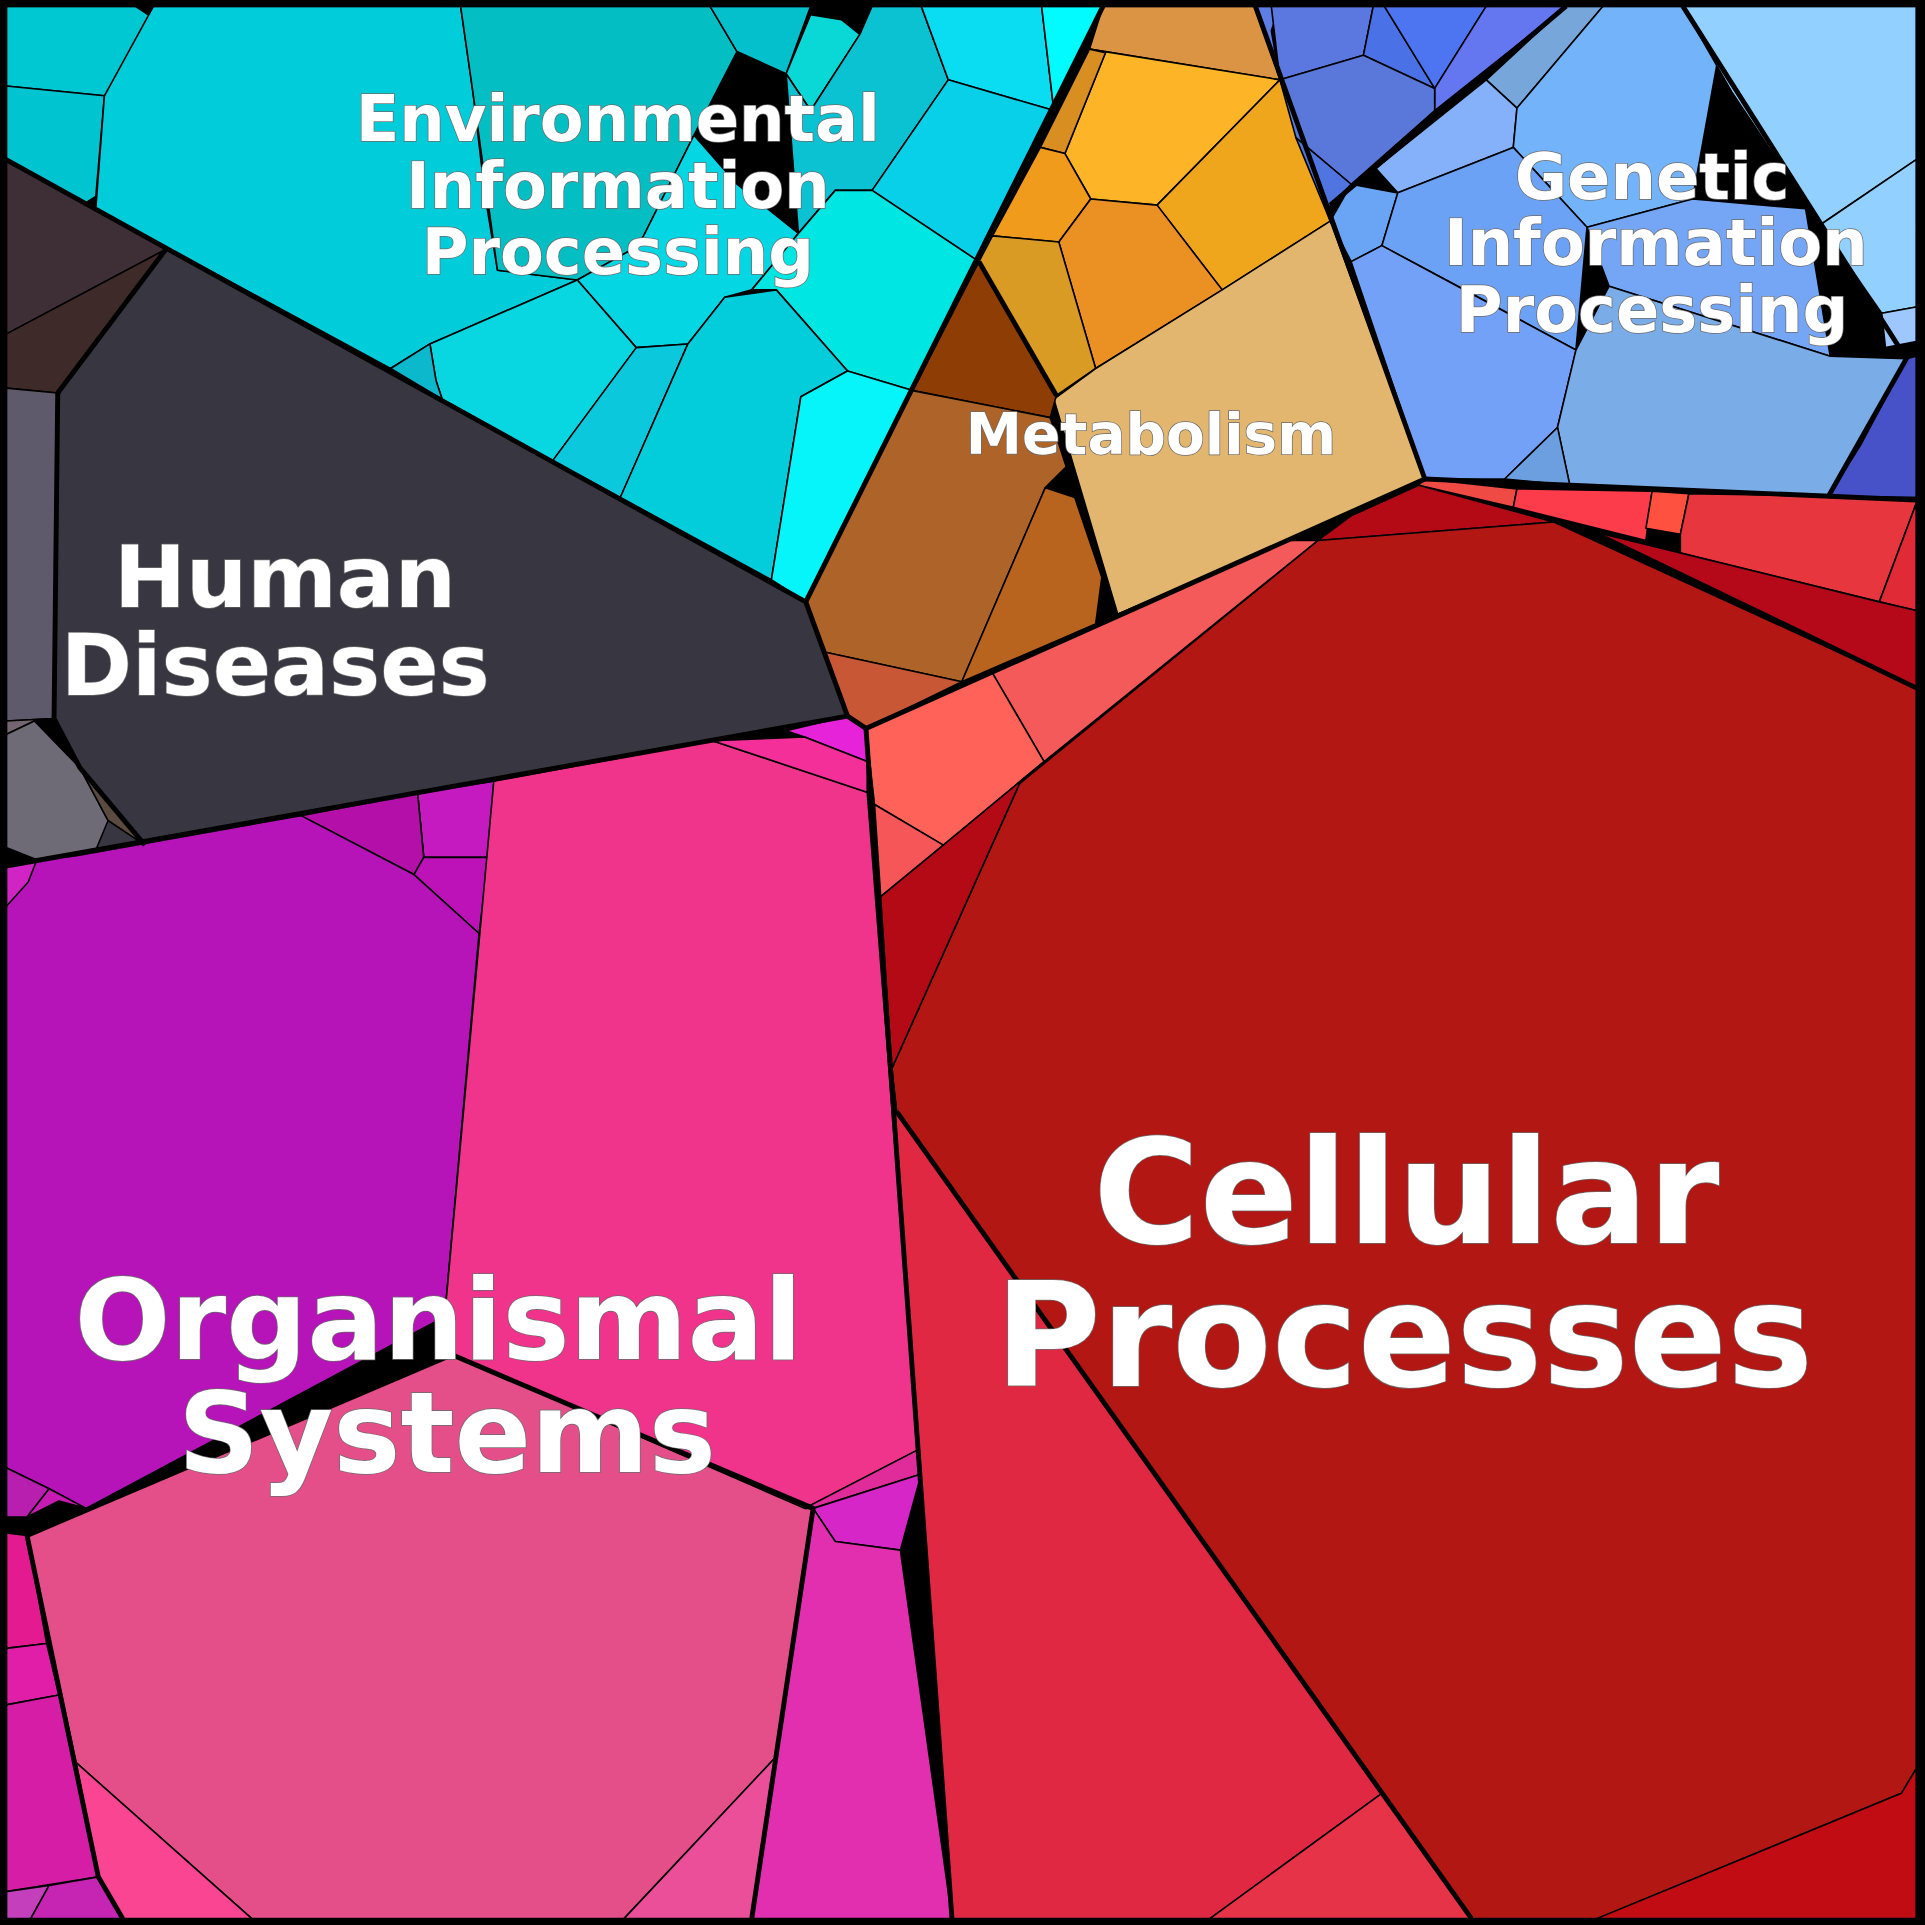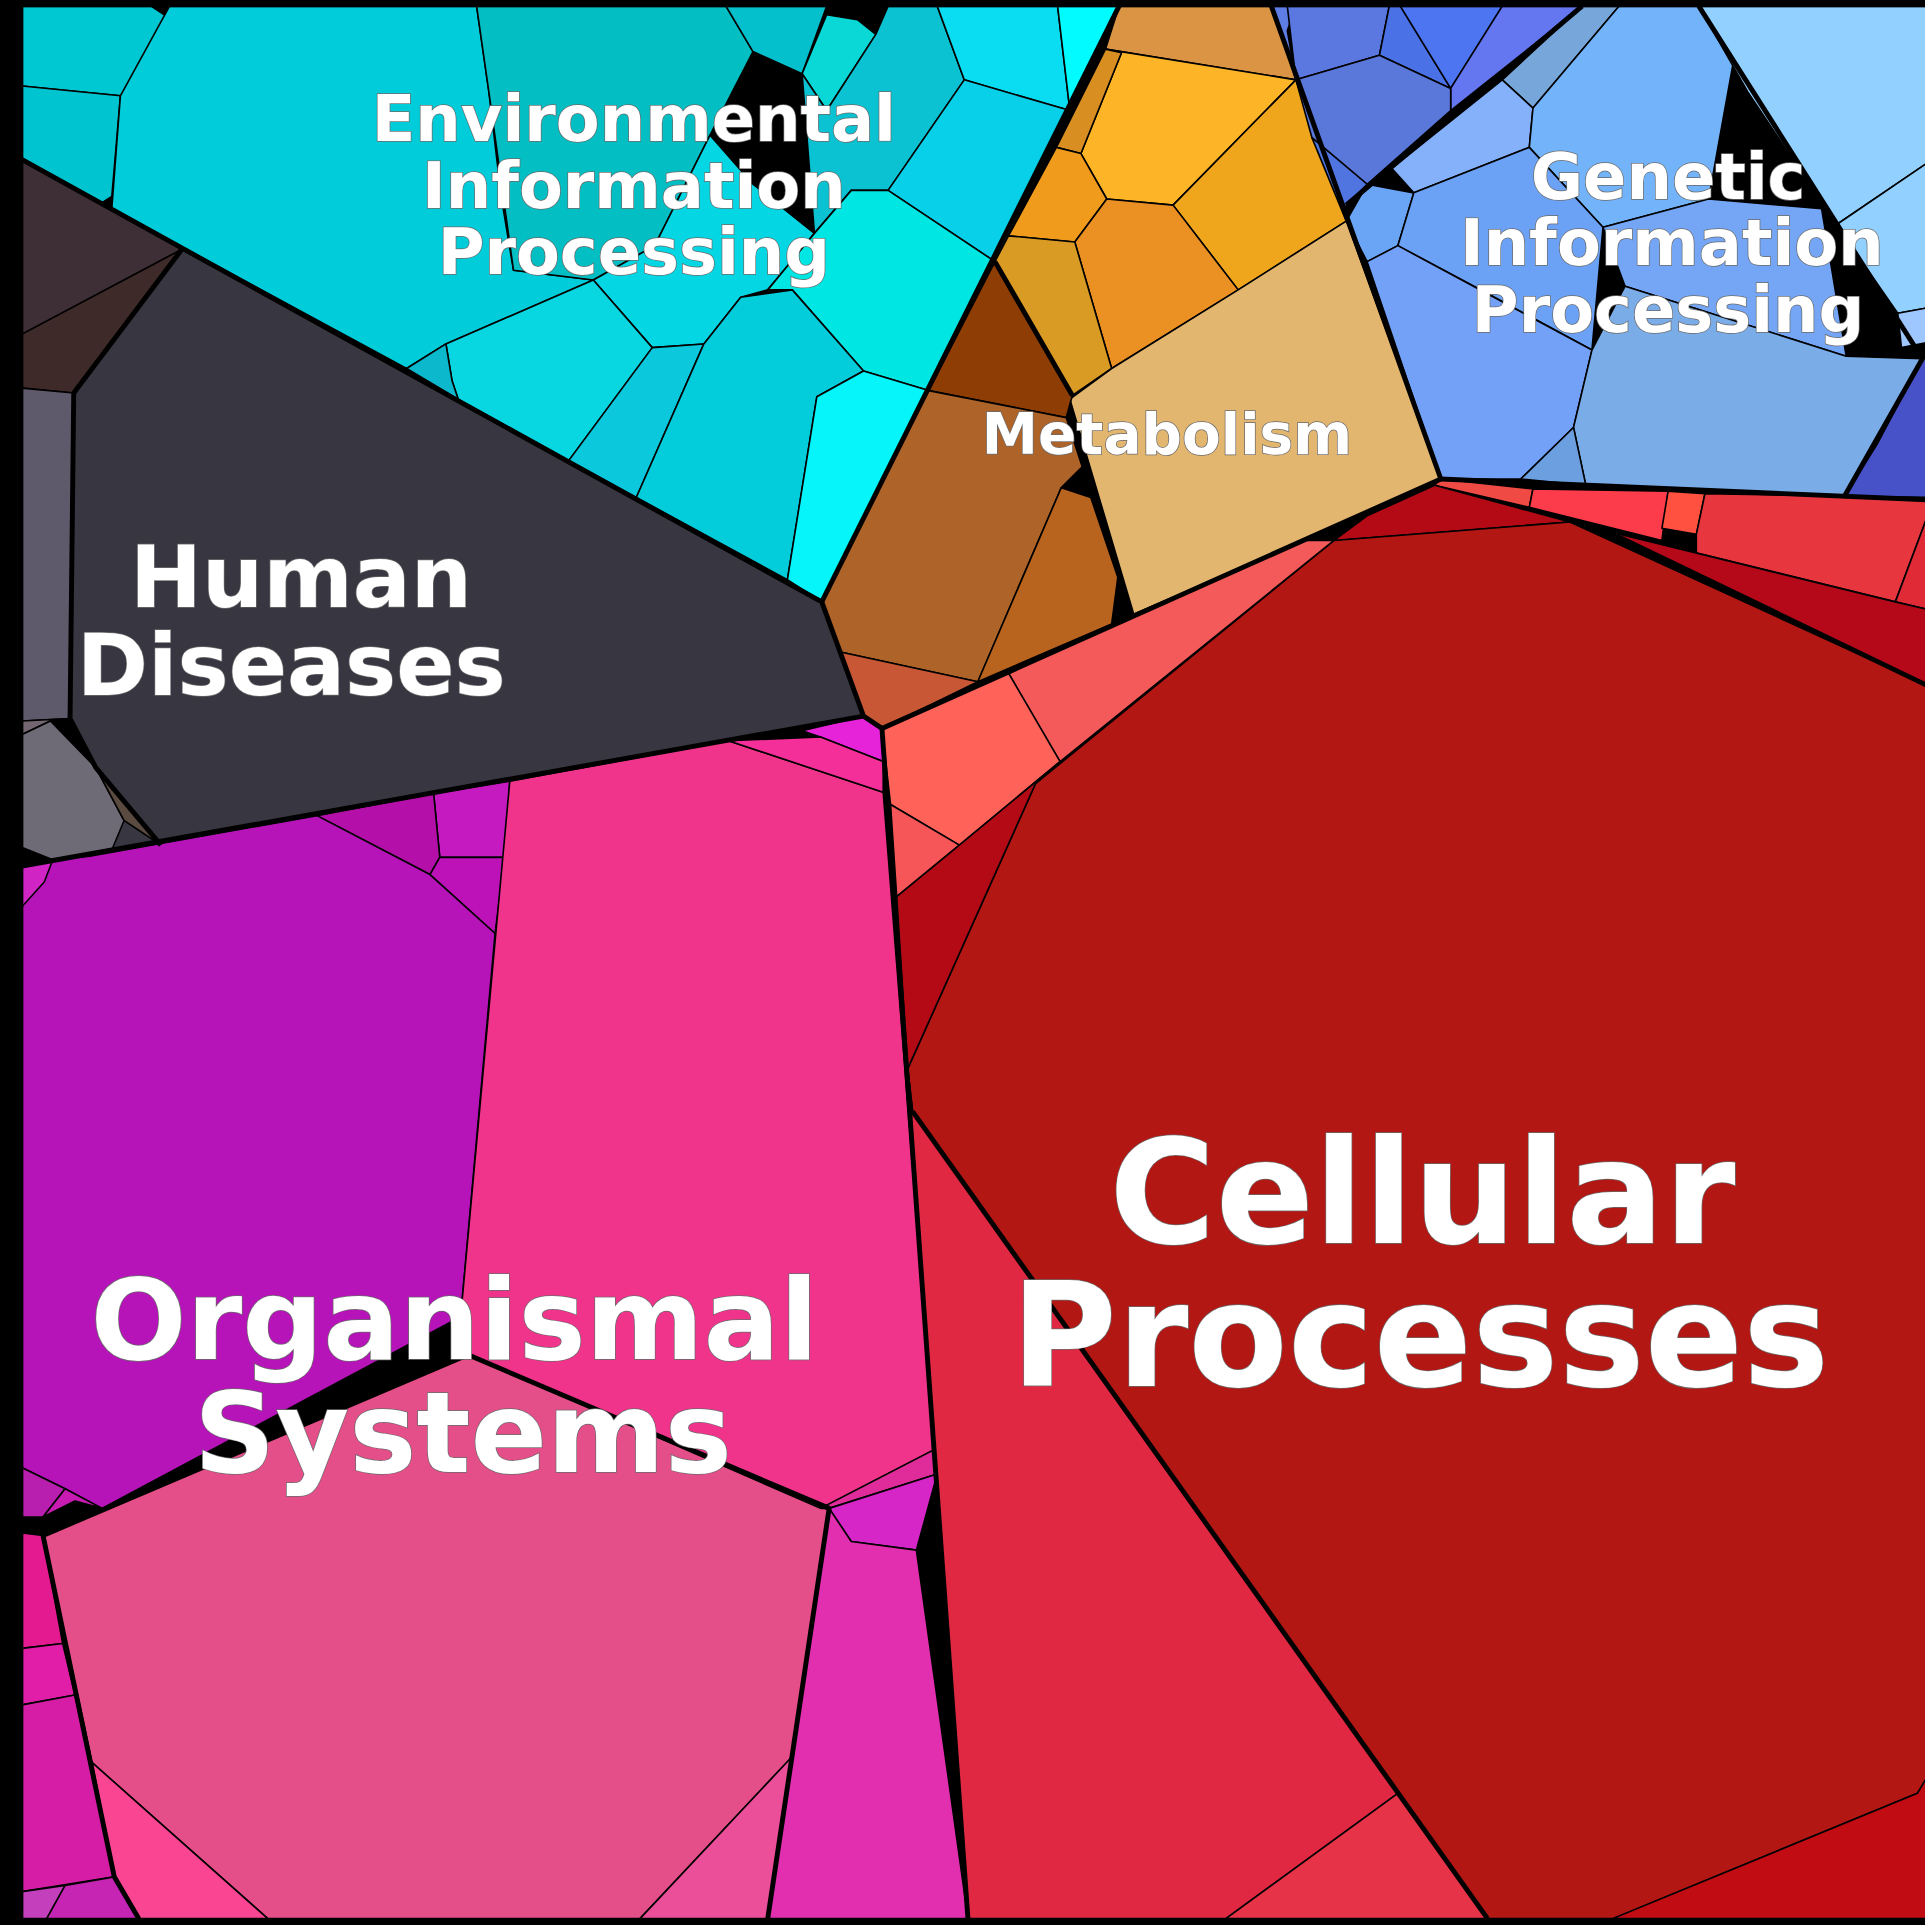--- a/index.html
+++ b/index.html
@@ -1,17 +1,17 @@
 <!DOCTYPE html>
 <html style="font-size:12.3px"><head>
 <meta charset="utf-8">
 <style>
   html, body { margin:0; padding:0; background:#000; }
   body { width:1926px; height:1926px; overflow:hidden; }
-  #canvas { position:absolute; left:16px; top:0; width:1590px; height:1926px; }
+  #canvas { position:absolute; left:0; top:0; width:1590px; height:1926px; }
   svg { display:block; }
   .cell { stroke:#000; stroke-width:1.3; stroke-linejoin:round; }
   .major { fill:none; stroke:#000; stroke-width:4; stroke-linejoin:round; }
   .label {
     font-family:"DejaVu Sans", sans-serif;
     font-weight:bold;
     fill:#ffffff;
     text-anchor:middle;
     paint-order:stroke;
     stroke:#6b6b6b;

